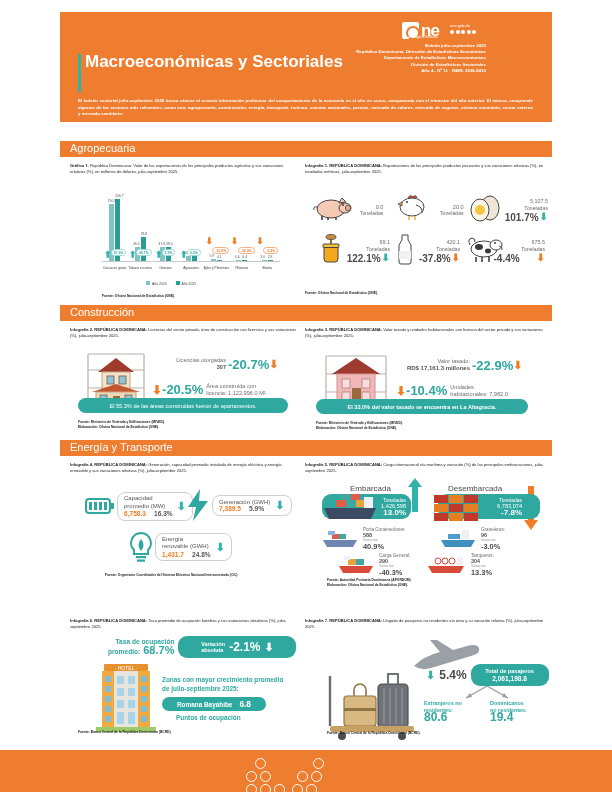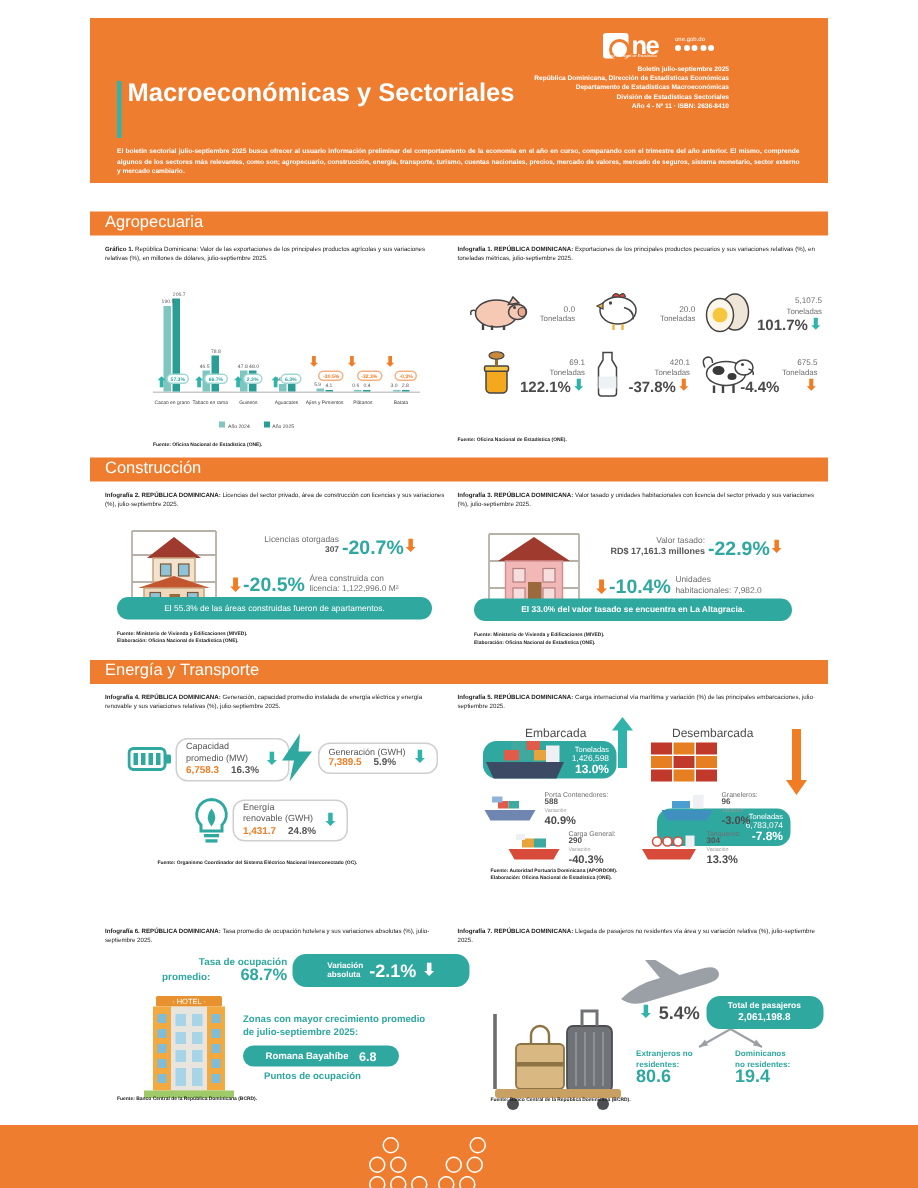--- a/index.html
+++ b/index.html
@@ -484,21 +484,21 @@
         <rect x="18" y="8" width="10" height="7" fill="#e05b4a"></rect>
         <rect x="28" y="8" width="10" height="7" fill="#3fa9a0"></rect>
         <rect x="38" y="8" width="10" height="7" fill="#e8a33d"></rect>
         <rect x="23" y="2" width="9" height="6" fill="#3fa9a0"></rect>
         <rect x="33" y="2" width="9" height="6" fill="#e05b4a"></rect>
         <path d="M6 16 h52 l-5 11 h-42 z" fill="#3d4a63"></path>
         <rect x="46" y="5" width="9" height="11" fill="#eef0f3"></rect>
       </svg>
   </div>
 
-  <div class="pill" style="position:absolute;left:438px;top:494px;width:84px;height:25px;justify-content:flex-end;padding-right:5px;margin-top:45px;">
+  <div class="pill" style="position:absolute;left:438px;top:494px;width:84px;height:25px;justify-content:flex-end;padding-right:18px;">
     <div style="text-align:right;line-height:6.5px;">
       <div style="font-size:5px;">Toneladas</div>
       <div style="font-size:5.6px;">6,783,074</div>
       <div style="font-size:8px;font-weight:bold;">-7.8%</div>
     </div>
   </div>
   <div style="position:absolute;left:432px;top:492px;">
     <svg width="62" height="30" viewBox="0 0 62 30">
         <rect x="2" y="3" width="14" height="8" fill="#c0392b"></rect>
         <rect x="17" y="3" width="14" height="8" fill="#e67e22"></rect>
@@ -580,21 +580,21 @@
     <div class="cap">
       <b>Infografía 6.</b>
       <b>REPÚBLICA DOMINICANA:</b>
       <span>Tasa promedio de ocupación hotelera y sus variaciones absolutas (%), julio-septiembre 2025.</span>
     </div>
   </div>
 
   <div style="position:absolute;left:108px;top:636px;display:flex;align-items:center;">
     <div style="text-align:right;line-height:8px;margin-right:4px;">
       <div style="font-size:6.6px;" class="tl">Tasa de ocupación</div>
-      <div style="display:flex;justify-content:center;align-items:baseline;gap:20px;">
+      <div style="display:flex;justify-content:center;align-items:baseline;gap:3px;">
         <span style="font-size:6.6px;" class="tl">promedio:</span>
         <span style="font-size:11px;" class="tl">68.7%</span>
       </div>
     </div>
     <div class="pill" style="width:108px;height:22px;gap:4px;padding:0 5px;">
       <span style="font-size:5.4px;font-weight:bold;line-height:6px;text-align:left;">
         <span style="display:block">Variación</span>
         <span style="display:block">absoluta</span>
       </span>
       <span style="font-size:12px;font-weight:bold;">-2.1%</span>

